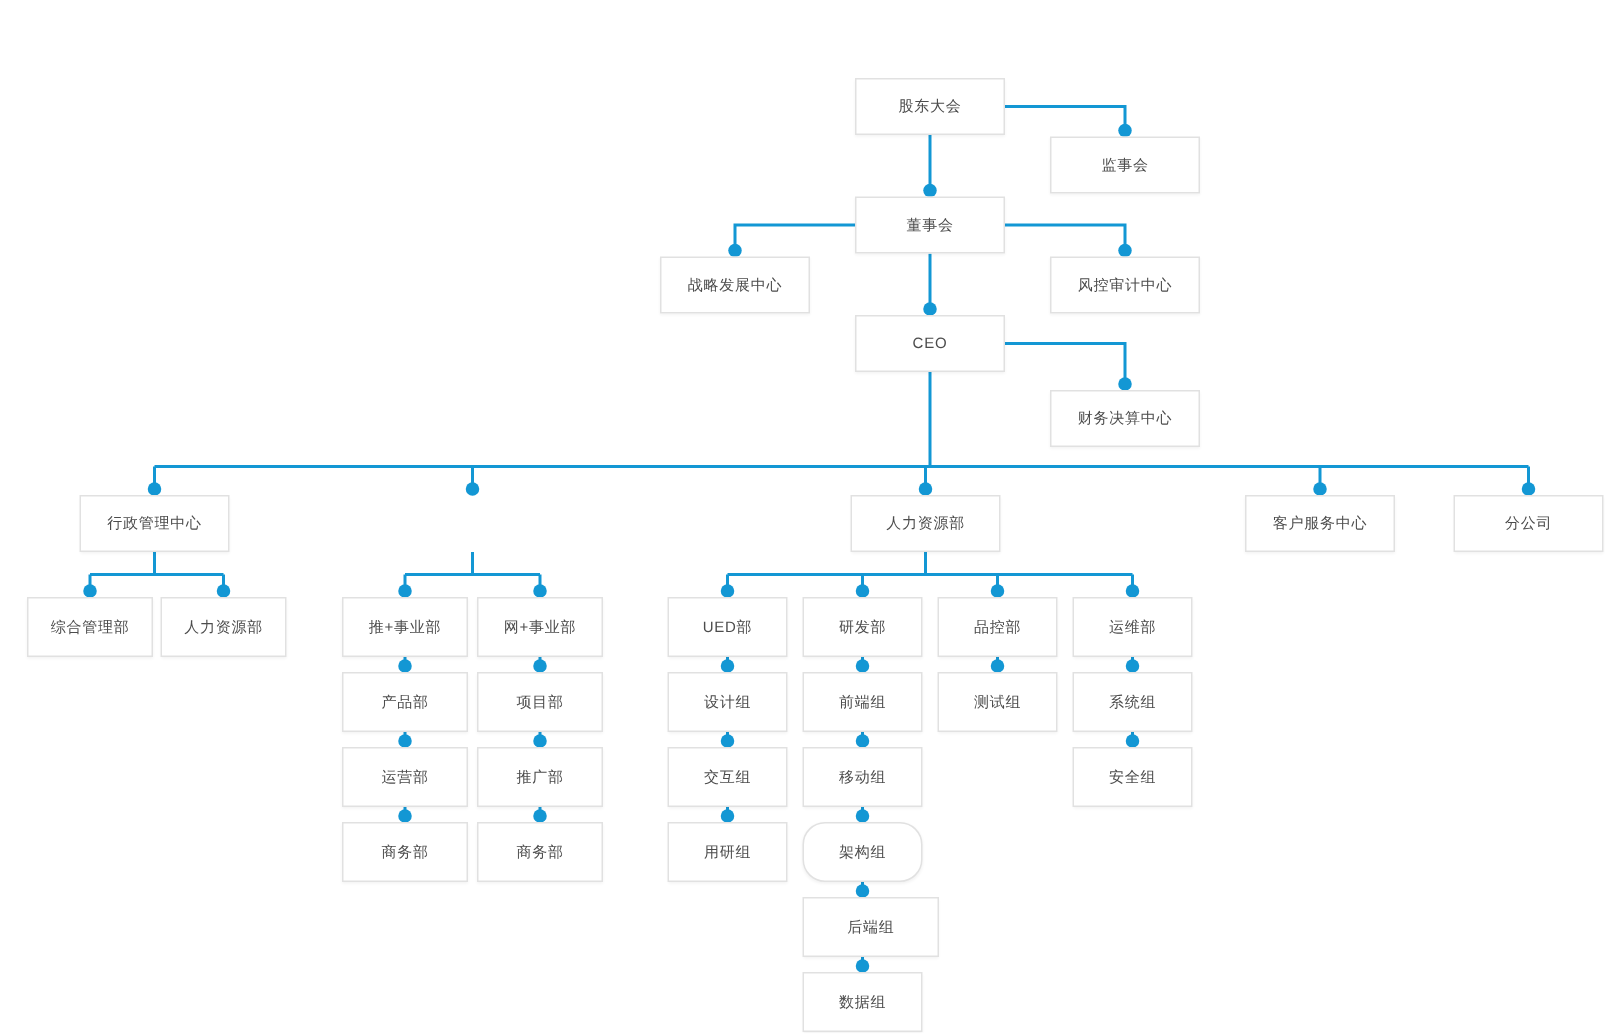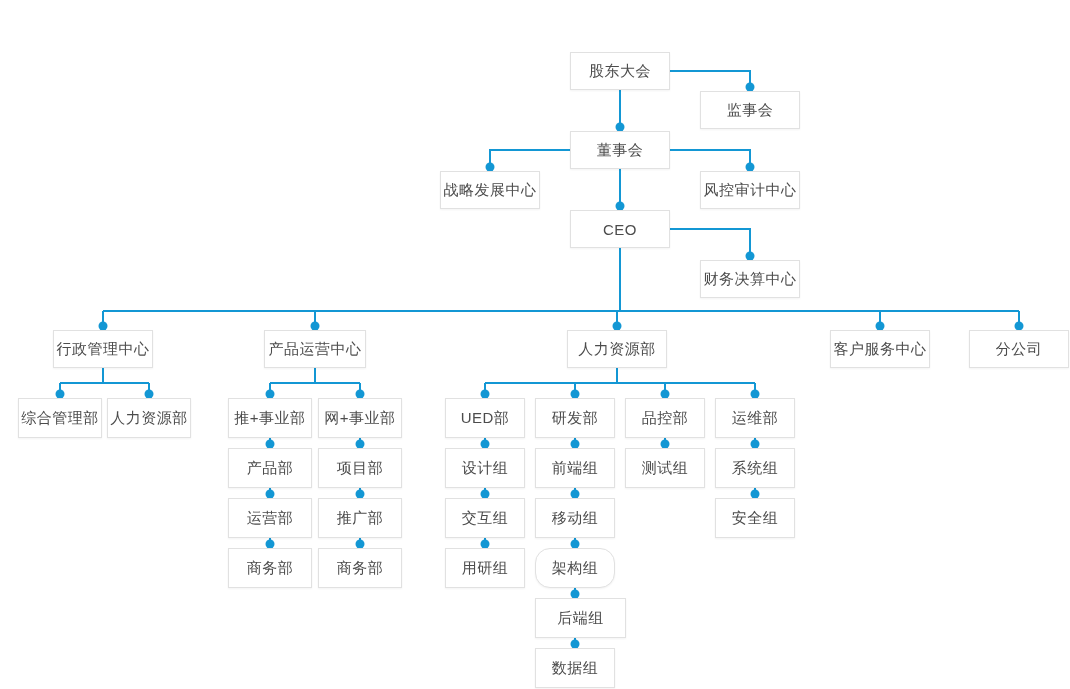--- a/index.html
+++ b/index.html
@@ -23,21 +23,21 @@
   }
   .node {
     position: absolute;
     box-sizing: border-box;
     background: #ffffff;
     border: 1px solid #e1e1e1;
     box-shadow: 0 1px 2px rgba(0,0,0,0.05);
     display: flex;
     align-items: center;
     justify-content: center;
-    font-size: 15px;
+    font-size: 10px;
     color: #4c4c4c;
     white-space: nowrap;
     letter-spacing: 0.5px;
   }
 </style>
 </head>
 <body>
 
 <div id="stage">
   <svg id="wires" width="1070" height="689" viewBox="0 0 1070 689">
@@ -126,21 +126,20 @@
 <div class="node" style="left: 570px; top: 52px; width: 100px; height: 38px; border-color: rgb(225, 225, 225); background: rgb(255, 255, 255); color: rgb(76, 76, 76);">股东大会</div>
     <div class="node" style="left: 700px; top: 91px; width: 100px; height: 38px; border-color: rgb(225, 225, 225); background: rgb(255, 255, 255); color: rgb(76, 76, 76);">监事会</div>
     <div class="node" style="left: 570px; top: 131px; width: 100px; height: 38px; border-color: rgb(225, 225, 225); background: rgb(255, 255, 255); color: rgb(76, 76, 76);">董事会</div>
     <div class="node" style="left: 440px; top: 171px; width: 100px; height: 38px; border-color: rgb(225, 225, 225); background: rgb(255, 255, 255); color: rgb(76, 76, 76);">战略发展中心</div>
     <div class="node" style="left: 700px; top: 171px; width: 100px; height: 38px; border-color: rgb(225, 225, 225); background: rgb(255, 255, 255); color: rgb(76, 76, 76);">风控审计中心</div>
     <div class="node" style="left: 570px; top: 210px; width: 100px; height: 38px; border-color: rgb(225, 225, 225); background: rgb(255, 255, 255); color: rgb(76, 76, 76);">CEO</div>
     <div class="node" style="left: 700px; top: 260px; width: 100px; height: 38px; border-color: rgb(225, 225, 225); background: rgb(255, 255, 255); color: rgb(76, 76, 76);">财务决算中心</div>
     <div class="node" style="left: 53px; top: 330px; width: 100px; height: 38px; border-color: rgb(225, 225, 225); background: rgb(255, 255, 255); color: rgb(76, 76, 76);">行政管理中心</div>
     <div class="node" style="left: 18px; top: 398px; width: 84px; height: 40px; border-color: rgb(225, 225, 225); background: rgb(255, 255, 255); color: rgb(76, 76, 76);">综合管理部</div>
     <div class="node" style="left: 107px; top: 398px; width: 84px; height: 40px; border-color: rgb(225, 225, 225); background: rgb(255, 255, 255); color: rgb(76, 76, 76);">人力资源部</div>
-    <div class="node" style="left: 264px; top: 330px; width: 102px; height: 38px; border-color: rgb(225, 225, 225); background: rgb(255, 255, 255); color: rgb(76, 76, 76);">产品运营中心</div>
     <div class="node" style="left: 228px; top: 398px; width: 84px; height: 40px; border-color: rgb(225, 225, 225); background: rgb(255, 255, 255); color: rgb(76, 76, 76);">推+事业部</div>
     <div class="node" style="left: 318px; top: 398px; width: 84px; height: 40px; border-color: rgb(225, 225, 225); background: rgb(255, 255, 255); color: rgb(76, 76, 76);">网+事业部</div>
     <div class="node" style="left: 228px; top: 448px; width: 84px; height: 40px; border-color: rgb(225, 225, 225); background: rgb(255, 255, 255); color: rgb(76, 76, 76);">产品部</div>
     <div class="node" style="left: 318px; top: 448px; width: 84px; height: 40px; border-color: rgb(225, 225, 225); background: rgb(255, 255, 255); color: rgb(76, 76, 76);">项目部</div>
     <div class="node" style="left: 228px; top: 498px; width: 84px; height: 40px; border-color: rgb(225, 225, 225); background: rgb(255, 255, 255); color: rgb(76, 76, 76);">运营部</div>
     <div class="node" style="left: 318px; top: 498px; width: 84px; height: 40px; border-color: rgb(225, 225, 225); background: rgb(255, 255, 255); color: rgb(76, 76, 76);">推广部</div>
     <div class="node" style="left: 228px; top: 548px; width: 84px; height: 40px; border-color: rgb(225, 225, 225); background: rgb(255, 255, 255); color: rgb(76, 76, 76);">商务部</div>
     <div class="node" style="left: 318px; top: 548px; width: 84px; height: 40px; border-color: rgb(225, 225, 225); background: rgb(255, 255, 255); color: rgb(76, 76, 76);">商务部</div>
     <div class="node" style="left: 567px; top: 330px; width: 100px; height: 38px; border-color: rgb(225, 225, 225); background: rgb(255, 255, 255); color: rgb(76, 76, 76);">人力资源部</div>
     <div class="node" style="left: 445px; top: 398px; width: 80px; height: 40px; border-color: rgb(225, 225, 225); background: rgb(255, 255, 255); color: rgb(76, 76, 76);">UED部</div>

